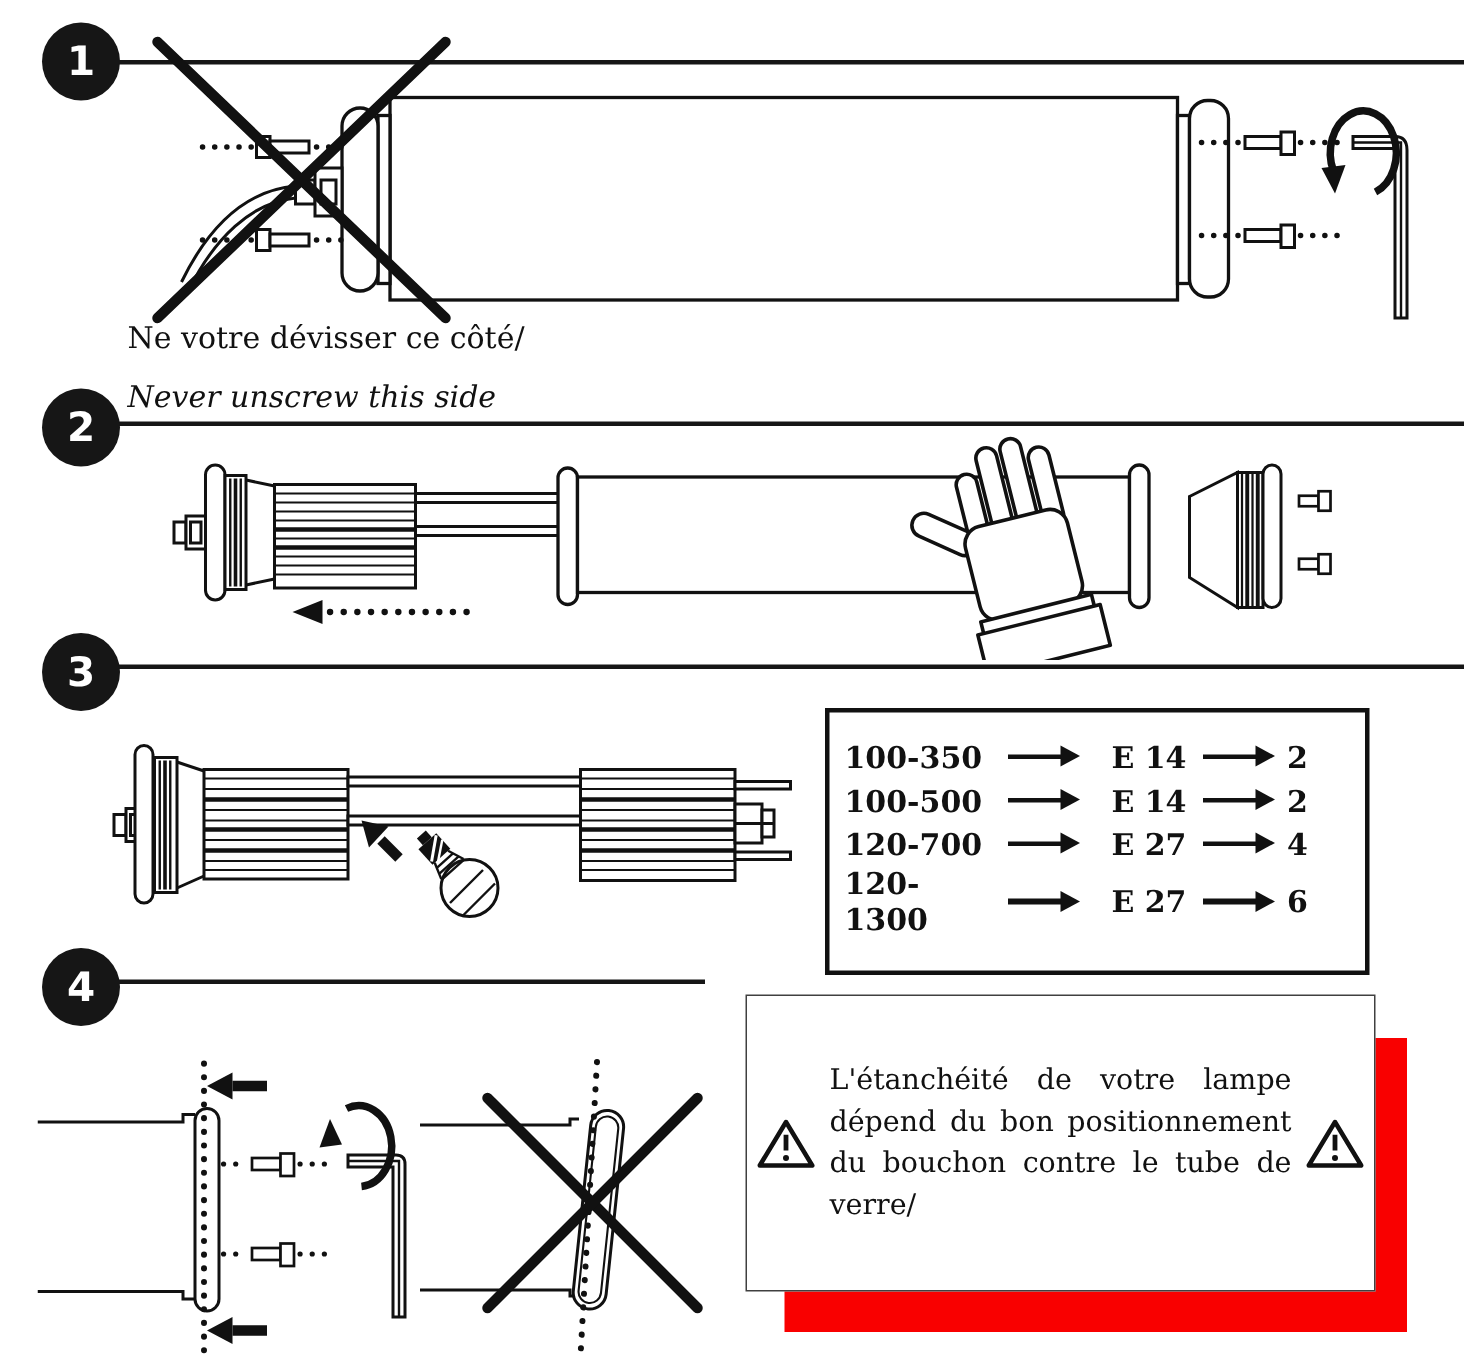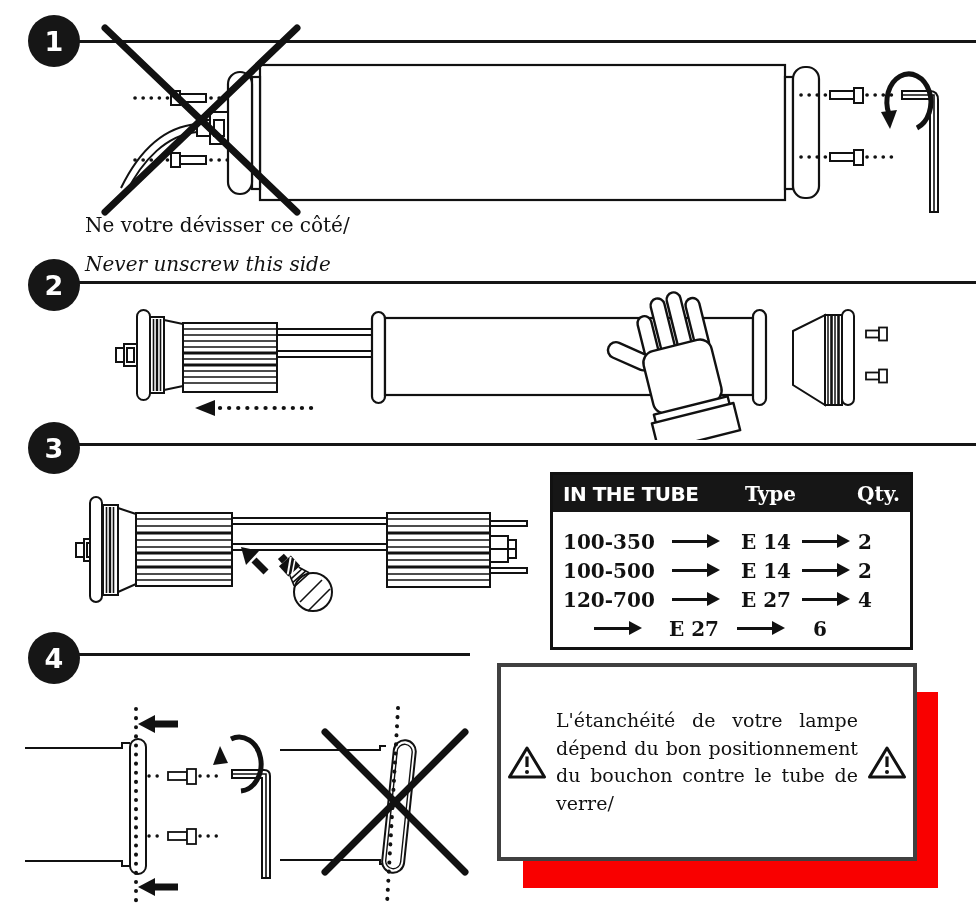--- a/index.html
+++ b/index.html
@@ -26,21 +26,21 @@
   .trow{display:grid;grid-template-columns:98px 58px 72px 58px 32px;align-items:center;height:29px;}
   .td-size{font-weight:bold;font-size:20px;text-align:left;}
   .td-type{font-weight:bold;font-size:20px;text-align:right;}
   .td-qty{font-weight:bold;font-size:20px;text-align:center;}
   .arr-wrap{display:flex;justify-content:center;align-items:center;}
   .tarrow{position:relative;width:36px;height:3.5px;background:#111;}
   .tarrow::after{content:"";position:absolute;right:-12px;top:-5.7px;
       border-left:13px solid #111;border-top:7.5px solid transparent;border-bottom:7.5px solid transparent;}
   
   .red-shadow{left:523px;top:692px;width:415px;height:196px;background:#F90000;}
-  .warn-box{left:497px;top:663px;width:420px;height:198px;background:#fff;border:4px solid #404040;
+  .warn-box{left:497px;top:663px;width:420px;height:198px;background:#fff;border:1px solid #404040;
             box-sizing:border-box;display:flex;align-items:center;padding:0 6px;}
   .warn-text{flex:1;padding:0 9px;font-size:19px;line-height:27.5px;text-align:justify;}
   .warn-text .fr{display:block;}
   .warn-text .en{display:block;font-style:italic;}
 </style>
 </head>
 <body>
 
 <div class="abs badge" style="left:28px;top:15px;">1</div>
 <div class="abs rule" style="left:78px;top:40px;width:898px;"></div>
@@ -249,25 +249,20 @@
       </g>
     </g>
     <g stroke="#111" stroke-width="1.6">
       <line x1="230" y1="122" x2="252" y2="100"></line>
       <line x1="238" y1="131" x2="260" y2="109"></line>
     </g>
   </g>
 </svg>
 
 <div class="abs tube-table">
-  <div class="thead">
-    <span class="th-title">IN THE TUBE</span>
-    <span class="th-type">Type</span>
-    <span class="th-qty">Qty.</span>
-  </div>
   <div class="tbody">
     <div class="trow">
       <span class="td-size">100-350</span>
       <span class="arr-wrap">
           <span class="tarrow"></span>
         </span>
       <span class="td-type">E 14</span>
       <span class="arr-wrap">
           <span class="tarrow"></span>
         </span>
@@ -289,20 +284,21 @@
       <span class="arr-wrap">
           <span class="tarrow"></span>
         </span>
       <span class="td-type">E 27</span>
       <span class="arr-wrap">
           <span class="tarrow"></span>
         </span>
       <span class="td-qty">4</span>
     </div>
     <div class="trow">
+      <span class="td-size">120-1300</span>
       <span class="arr-wrap">
           <span class="tarrow"></span>
         </span>
       <span class="td-type">E 27</span>
       <span class="arr-wrap">
           <span class="tarrow"></span>
         </span>
       <span class="td-qty">6</span>
     </div>
   </div>

